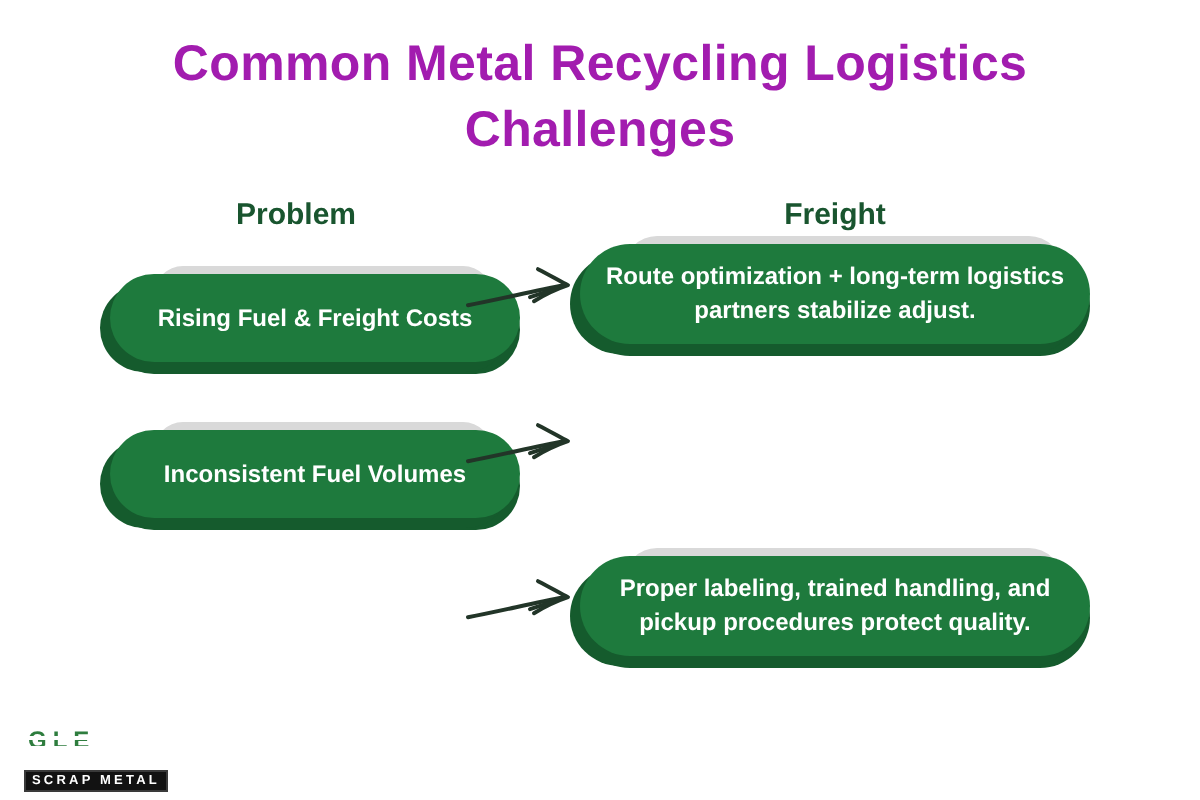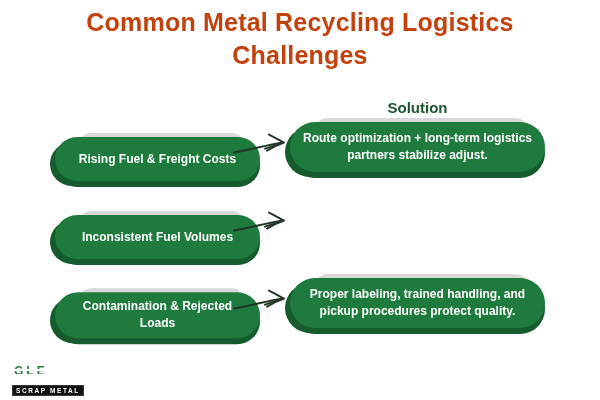--- a/index.html
+++ b/index.html
@@ -1,23 +1,23 @@
 <!DOCTYPE html>
 <html><head>
 <meta charset="utf-8">
 <style>
   html,body{margin:0;padding:0;background:#fff;}
   .canvas{
     position:relative;width:600px;height:400px;background:#fff;overflow:hidden;
     font-family:"Liberation Sans","DejaVu Sans",sans-serif;
   }
   .title{
-    margin:0 auto;padding-top:6px;max-width:510px;
+    margin:0 auto;padding-top:16px;max-width:510px;
     text-align:center;font-size:25px;font-weight:bold;line-height:1.3;
-    color:#c2410c;letter-spacing:.2px;
+    color:#a21caf;letter-spacing:.2px;
   }
   .col-hdr{
     position:absolute;top:99px;text-align:center;
     font-size:15px;font-weight:bold;color:#19552F;
   }
   .hdr-problem{left:43px;width:210px;}
   .hdr-solution{left:290px;width:255px;}
   .row{position:absolute;left:0;width:600px;height:62px;}
   .row1{top:116px;}
   .row2{top:194px;}
@@ -60,21 +60,22 @@
     padding:1.5px 3px 1px 3px;white-space:nowrap;
   }
 </style>
 </head>
 <body>
 
 <div class="canvas">
 
   <h1 class="title">Common Metal Recycling Logistics Challenges</h1>
 
-  <div class="col-hdr hdr-solution">Solution</div>
+  <div class="col-hdr hdr-problem">Problem</div>
+  <div class="col-hdr hdr-solution">Freight</div>
 
   <div class="row row1">
     <div class="pill-wrap left">
       <div class="pill-back"></div>
       <div class="pill">
           <span>Rising Fuel &amp; Freight Costs</span>
         </div>
     </div>
     <svg class="arrow" viewBox="0 0 62 30" aria-hidden="true">
       <path d="M2 23 C 18 20, 34 16, 50 13"></path>
@@ -97,26 +98,20 @@
         </div>
     </div>
     <svg class="arrow" viewBox="0 0 62 30" aria-hidden="true">
       <path d="M2 23 C 18 20, 34 16, 50 13"></path>
       <path d="M37 5 C 43 8, 48 11, 52 13 C 46 15, 40 18, 35 21"></path>
       <path d="M33 19 L 47 14.5"></path>
     </svg>
   </div>
 
   <div class="row row3">
-    <div class="pill-wrap left">
-      <div class="pill-back"></div>
-      <div class="pill">
-          <span>Contamination &amp; Rejected Loads</span>
-        </div>
-    </div>
     <svg class="arrow" viewBox="0 0 62 30" aria-hidden="true">
       <path d="M2 23 C 18 20, 34 16, 50 13"></path>
       <path d="M37 5 C 43 8, 48 11, 52 13 C 46 15, 40 18, 35 21"></path>
       <path d="M33 19 L 47 14.5"></path>
     </svg>
     <div class="pill-wrap right">
       <div class="pill-back"></div>
       <div class="pill">
           <span>Proper labeling, trained handling, and pickup procedures protect quality.</span>
         </div>

